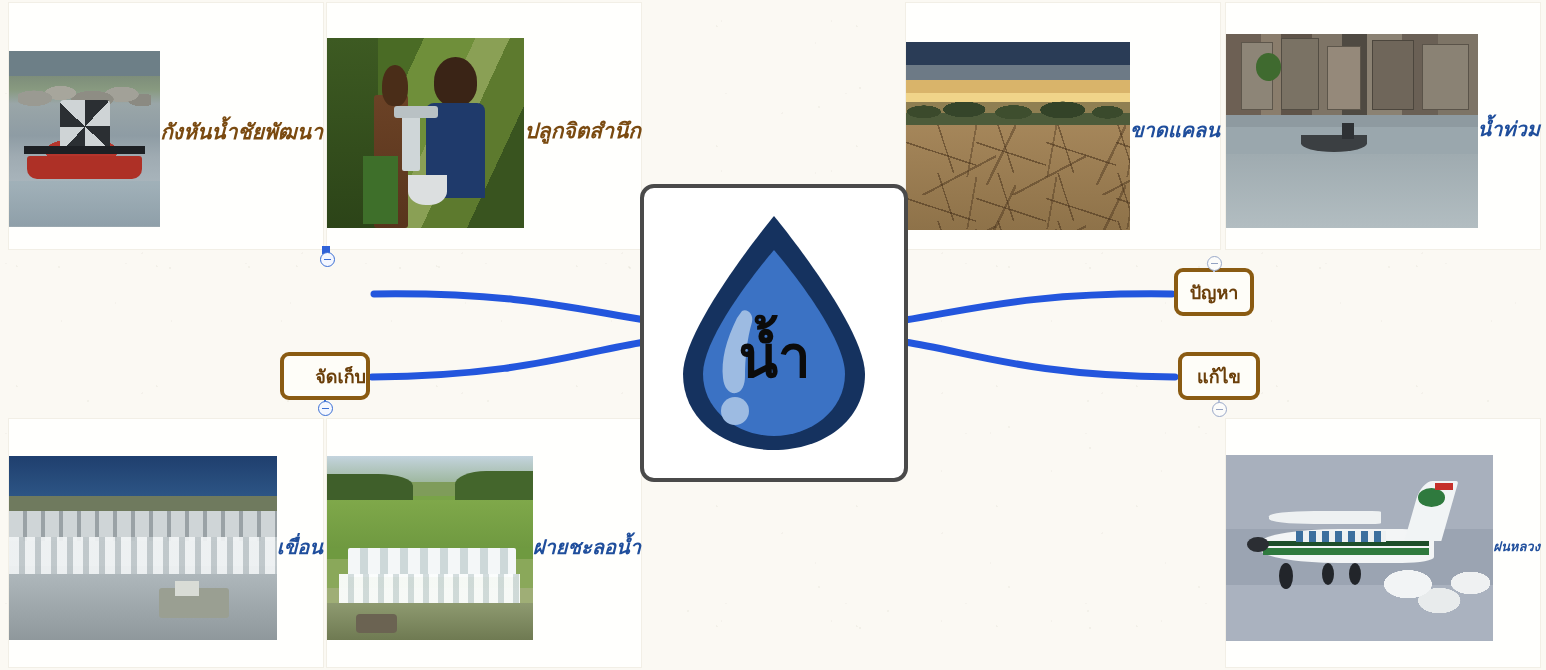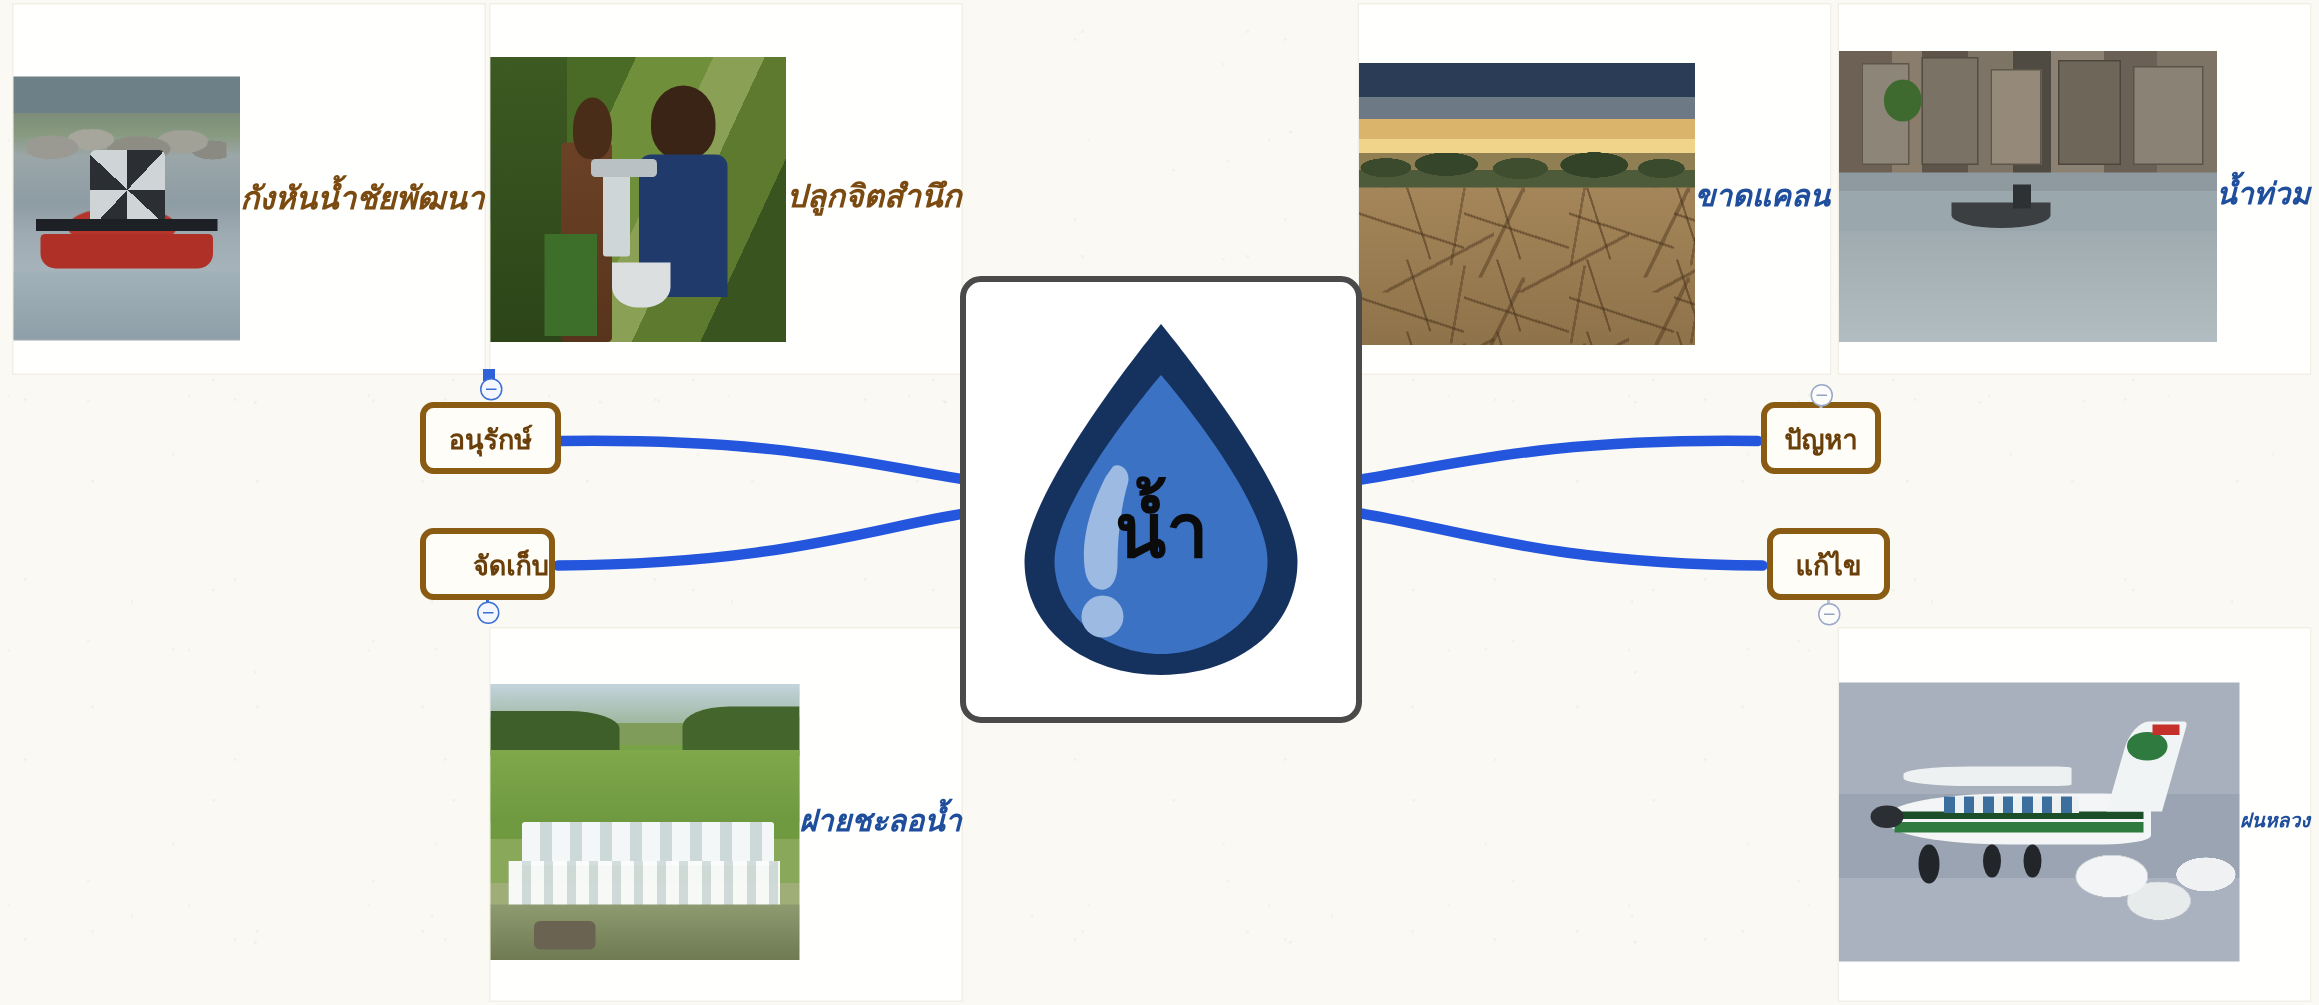--- a/index.html
+++ b/index.html
@@ -57,21 +57,21 @@
     z-index:6;
     display:flex;align-items:center;justify-content:center;
   }
   #center-node .droplabel{
     position:absolute;
     left:0;right:0;top:50%;
     transform:translateY(-8%);
     text-align:center;
     font-family:"Liberation Sans",sans-serif;
     font-weight:bold;
-    font-size:50px;
+    font-size:58px;
     color:#0b0b0b;
     line-height:1;
     pointer-events:none;
     letter-spacing:-1px;
   }
 
   
   .node{
     position:absolute;
     background:#fefdf8;
@@ -131,23 +131,20 @@
   <div id="center-node">
     <svg width="210" height="250" viewBox="0 0 210 250">
       <path d="M105 8 C 105 8, 196 118, 196 166 C 196 212, 155 242, 105 242 C 55 242, 14 212, 14 166 C 14 118, 105 8, 105 8 Z" fill="#15325f"></path>
       <path d="M105 42 C 105 42, 176 124, 176 166 C 176 203, 141 228, 105 228 C 69 228, 34 203, 34 166 C 34 124, 105 42, 105 42 Z" fill="#3b72c4"></path>
       <path d="M68 110 C 57 132, 52 152, 54 170 C 55 181, 61 186, 67 185 C 73 184, 76 177, 76 168 C 76 151, 78 131, 83 114 C 85 106, 78 100, 73 103 Z" fill="#9dbbe2"></path>
       <circle cx="66" cy="203" r="14" fill="#9dbbe2"></circle>
     </svg>
     <div class="droplabel">น้ำ</div>
   </div>
 
-  <div class="node" style="left:280px;top:268px;width:94px;">
-    <span>อนุรักษ์</span>
-  </div>
   <div class="tstem" style="left:326px;top:250px;height:16px;"></div>
   <div class="tflag" style="left:322px;top:246px;"></div>
   <div class="toggle strong" style="left:320px;top:252px;">
       <i></i>
     </div>
 
   <div class="node" style="left:280px;top:352px;width:90px;justify-content:flex-end;">
     <span>จัดเก็บ</span>
   </div>
   <div class="tstem" style="left:324px;top:400px;height:8px;"></div>
@@ -241,20 +238,35 @@
       <div style="position:absolute;left:58%;top:3%;width:16%;height:35%;background:#6f665a;border:1px solid #4c463d;"></div>
       <div style="position:absolute;left:78%;top:5%;width:18%;height:33%;background:#8a8274;border:1px solid #5a5349;"></div>
       <div style="position:absolute;left:12%;top:10%;width:10%;height:14%;background:#3f6a2f;border-radius:50%;"></div>
       <div style="position:absolute;left:30%;top:52%;width:26%;height:9%;background:#3b3f42;border-radius:0 0 50% 50%;"></div>
       <div style="position:absolute;left:46%;top:46%;width:5%;height:8%;background:#2e3134;"></div>
       <div style="position:absolute;left:0;top:62%;width:100%;height:38%;background:linear-gradient(#9fabb0,#b2bdc1);"></div>
     </div>
     <div class="cap blue" style="font-size:20px;margin-top:6px;">น้ำท่วม</div>
   </div>
 
+  <div class="card" style="left:8px;top:418px;width:316px;height:250px;">
+    <div class="thumb" style="width:276px;height:184px;margin-top:10px;
+         background:linear-gradient(#25487a 0 22%, #2f5a8c 22% 34%, #8f9ba2 34% 44%, #c3cacd 44% 60%, #aeb6ba 60% 78%, #98a0a4 78%);">
+      <div style="position:absolute;left:0;top:0;width:100%;height:24%;background:linear-gradient(#1f3f6e,#2e5787);"></div>
+      <div style="position:absolute;left:0;top:22%;width:100%;height:10%;background:#6f7a5e;"></div>
+      <div style="position:absolute;left:0;top:30%;width:100%;height:16%;background:
+        repeating-linear-gradient(90deg,#cfd5d7 0 14px,#9aa2a6 14px 18px);"></div>
+      <div style="position:absolute;left:0;top:44%;width:100%;height:22%;background:
+        repeating-linear-gradient(90deg,#f2f5f6 0 10px,#c0c8cb 10px 16px);opacity:.9;"></div>
+      <div style="position:absolute;left:0;top:64%;width:100%;height:36%;background:linear-gradient(#aeb7bb,#8f989c);"></div>
+      <div style="position:absolute;left:56%;top:72%;width:26%;height:16%;background:#9a9f92;border-radius:3px;"></div>
+      <div style="position:absolute;left:62%;top:68%;width:9%;height:8%;background:#d9dcd6;"></div>
+    </div>
+    <div class="cap blue" style="font-size:20px;margin-top:8px;">เขื่อน</div>
+  </div>
 
   <div class="card" style="left:326px;top:418px;width:316px;height:250px;">
     <div class="thumb" style="width:276px;height:184px;margin-top:10px;
          background:linear-gradient(#b9cbd8 0 12%, #7f9c5a 12% 22%, #79a348 22% 40%, #6f9a40 40% 56%, #8aa85a 56% 72%, #9fae76 72%);">
       <div style="position:absolute;left:0;top:0;width:100%;height:14%;background:linear-gradient(#c4d4de,#9fb8a0);"></div>
       <div style="position:absolute;left:0;top:10%;width:42%;height:16%;background:#3f5f2a;border-radius:0 40% 0 0;"></div>
       <div style="position:absolute;left:62%;top:8%;width:38%;height:18%;background:#44662c;border-radius:40% 0 0 0;"></div>
       <div style="position:absolute;left:0;top:24%;width:100%;height:26%;background:linear-gradient(#7fa84a,#6f9940);"></div>
       <div style="position:absolute;left:10%;top:50%;width:82%;height:16%;background:
         repeating-linear-gradient(90deg,#f4f7f8 0 12px,#cdd8d9 12px 20px);border-radius:2px;"></div>

